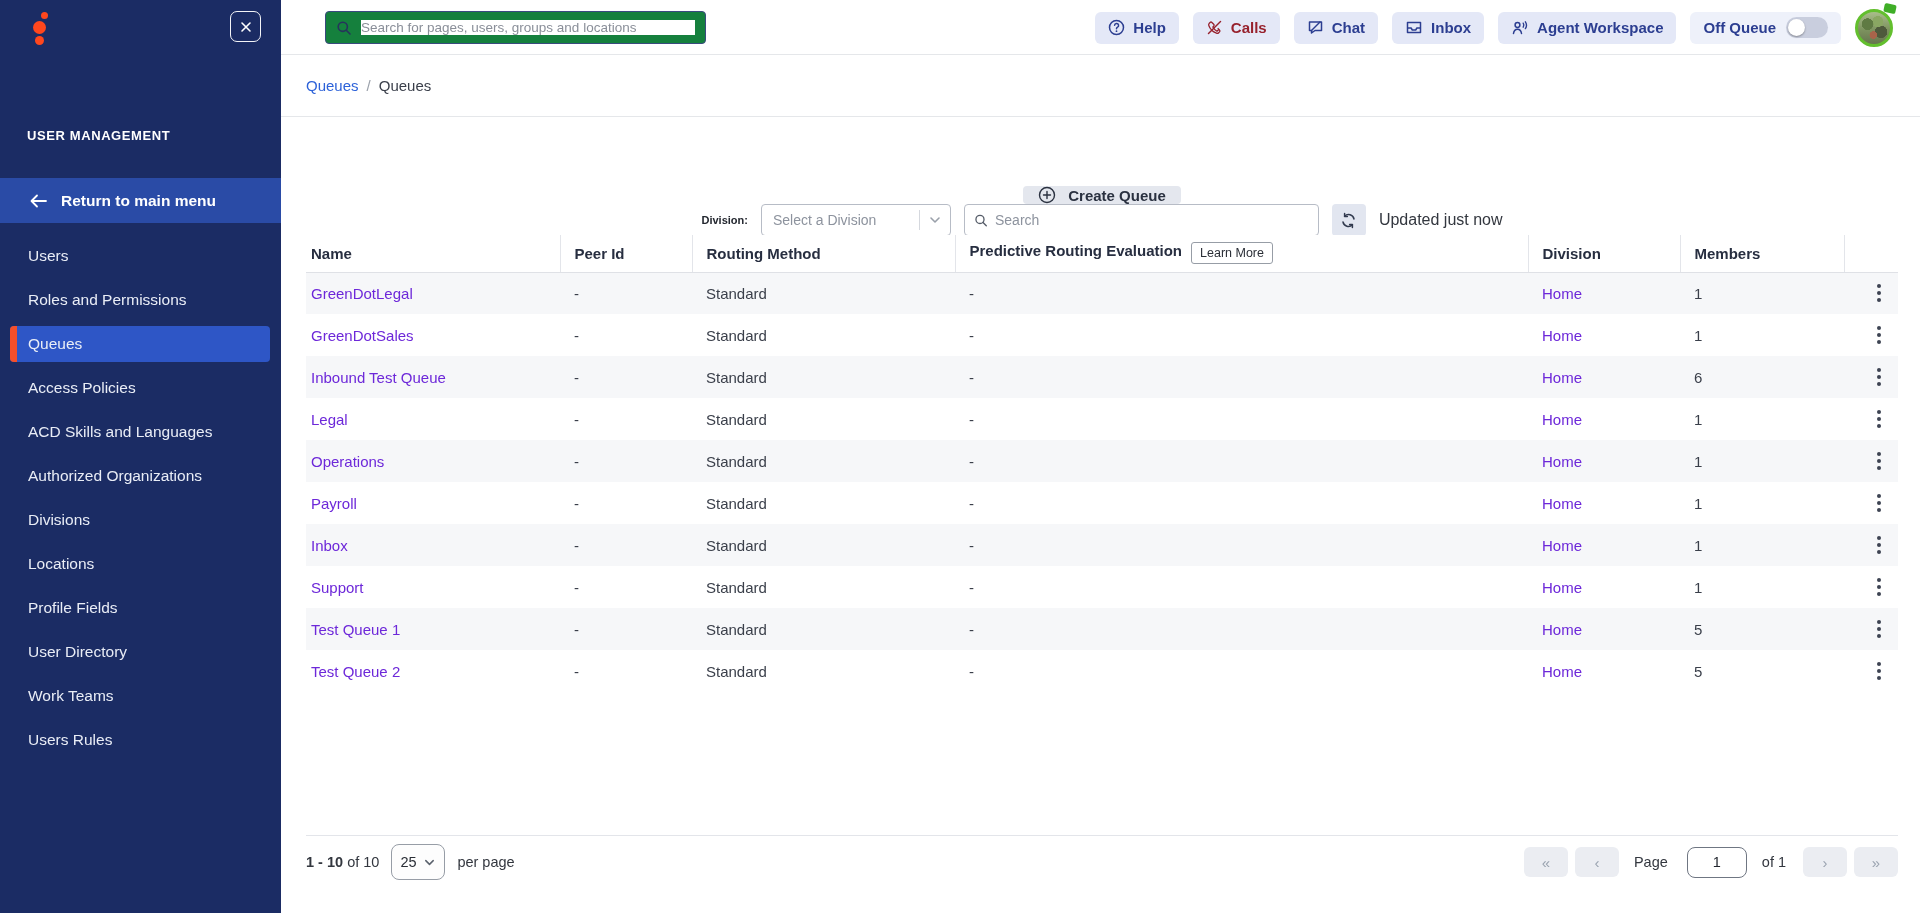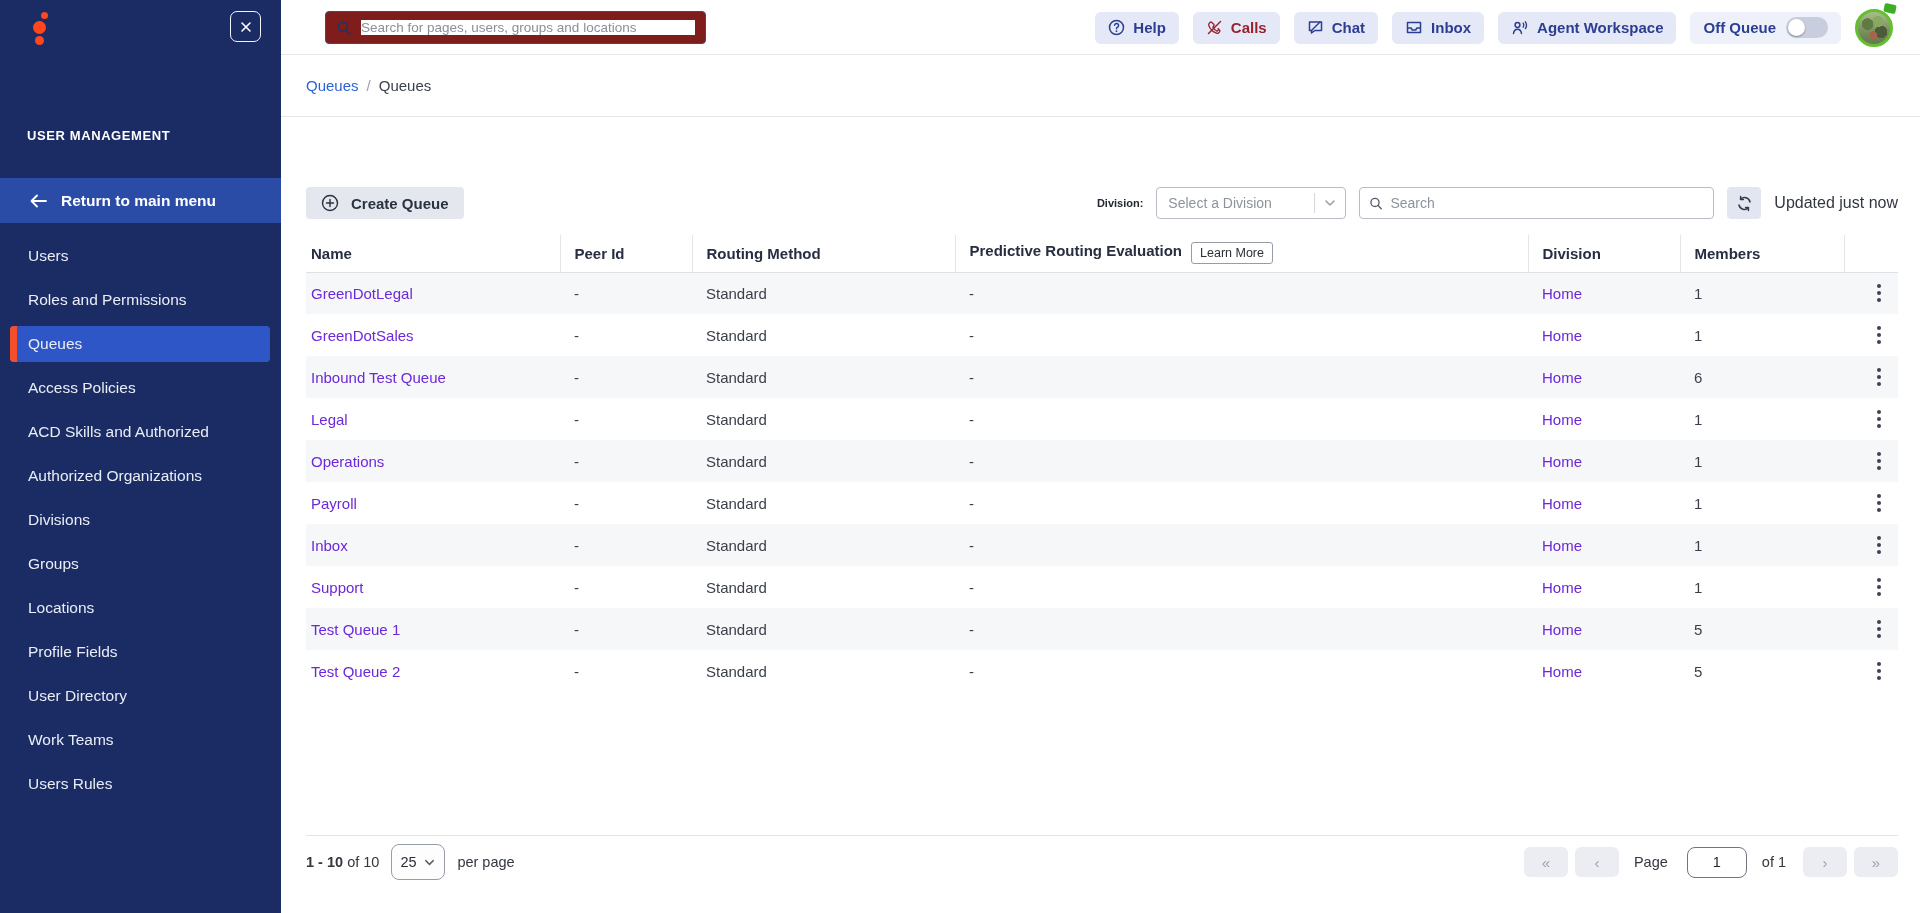--- a/index.html
+++ b/index.html
@@ -24,21 +24,21 @@
     padding-left:28px; cursor:pointer; }
   .nav-item.active { background:#2e56c6; margin:4px 11px 4px 10px; height:36px; border-radius:4px; padding-left:18px; }
   .nav-item.active::before { content:""; position:absolute; left:0; top:0; bottom:0; width:7px; background:#f44f2b;
     border-radius:4px 0 0 4px; }
   .nav-item.active span { padding-left:0; }
 
   
   .topbar { position:absolute; left:281px; top:0; width:1639px; height:55px; background:#fff; border-bottom:1px solid #e5e7ea;
     display:flex; align-items:center; }
   .top-search { position:absolute; left:44px; top:11px; width:381px; height:33px; border:1.5px solid #3a4a7e; border-radius:4px;
-    display:flex; align-items:center; padding:0 10px; gap:9px; background:#7f1d1d; }
+    display:flex; align-items:center; padding:0 10px; gap:9px; background:#15803d; }
   .top-search svg { flex:0 0 auto; color:#26335c; }
   .top-search input { border:none; outline:none; width:100%; font-size:13.5px; font-family:"Liberation Sans",sans-serif; color:#333; }
   .top-search input::placeholder { color:#8a8f99; }
   .top-actions { position:absolute; right:27px; top:11px; height:33px; display:flex; align-items:center; gap:14px; }
   .hbtn { height:32px; background:#e4e8f7; border:none; border-radius:6px; color:#2c3e91; font-weight:bold; font-size:15px;
     font-family:"Liberation Sans",sans-serif; display:flex; align-items:center; gap:8px; padding:16px 13px; cursor:pointer; }
   .hbtn.calls { color:#97212d; }
   .offqueue { height:32px; background:#eef1fa; border-radius:6px; display:flex; align-items:center; gap:10px; padding:0 13px; }
   .offqueue .lbl { color:#2c3e91; font-weight:bold; font-size:15px; }
   .toggle { width:42px; height:21px; background:#c9cede; border-radius:11px; position:relative; cursor:pointer; }
@@ -56,21 +56,21 @@
 
   
   .breadcrumb-bar { position:absolute; left:281px; top:55px; width:1639px; height:62px; border-bottom:1px solid #e5e7ea;
     display:flex; align-items:center; padding-left:25px; font-size:15px; gap:8px; background:#fff; }
   .breadcrumb-bar a { color:#2d62d9; text-decoration:none; cursor:pointer; }
   .breadcrumb-bar .sep { color:#9aa0aa; }
   .breadcrumb-bar .current { color:#3a3f4a; }
 
   
   .toolbar { position:absolute; left:306px; top:186px; width:1592px; height:34px; display:flex; align-items:center;
-    justify-content:space-between; }
+    justify-content:space-between;flex-direction:column; }
   .create-btn { height:32px; background:#e4e7ee; border:none; border-radius:4px; color:#2a3140; font-size:15px; font-weight:bold;
     font-family:"Liberation Sans",sans-serif; display:flex; align-items:center; gap:12px; padding:0 15px; cursor:pointer; }
   .tb-right { display:flex; align-items:center; gap:13px; }
   .division-label { font-size:11px; font-weight:bold; color:#23272f; }
   .select-box { width:190px; height:32px; border:1px solid #b7bcc6; border-radius:4px; background:#fff; display:flex;
     align-items:center; cursor:pointer; }
   .select-box .ph { flex:1; padding-left:11px; font-size:14px; color:#8d939e; }
   .select-box .sep { width:1px; height:20px; background:#d5d8de; }
   .select-box .chev { width:30px; display:flex; align-items:center; justify-content:center; color:#9aa0aa; }
   .tb-search { width:355px; height:32px; border:1px solid #b7bcc6; border-radius:4px; background:#fff; display:flex;
@@ -154,34 +154,31 @@
 
         <div class="nav-item active">
           <span>Queues</span>
         </div>
 
         <div class="nav-item">
           <span>Access Policies</span>
         </div>
 
         <div class="nav-item">
-          <span>ACD Skills and Authorized</span>
+          <span>ACD Skills and Languages</span>
         </div>
 
         <div class="nav-item">
           <span>Authorized Organizations</span>
         </div>
 
         <div class="nav-item">
           <span>Divisions</span>
         </div>
 
-        <div class="nav-item">
-          <span>Groups</span>
-        </div>
 
         <div class="nav-item">
           <span>Locations</span>
         </div>
 
         <div class="nav-item">
           <span>Profile Fields</span>
         </div>
 
         <div class="nav-item">

